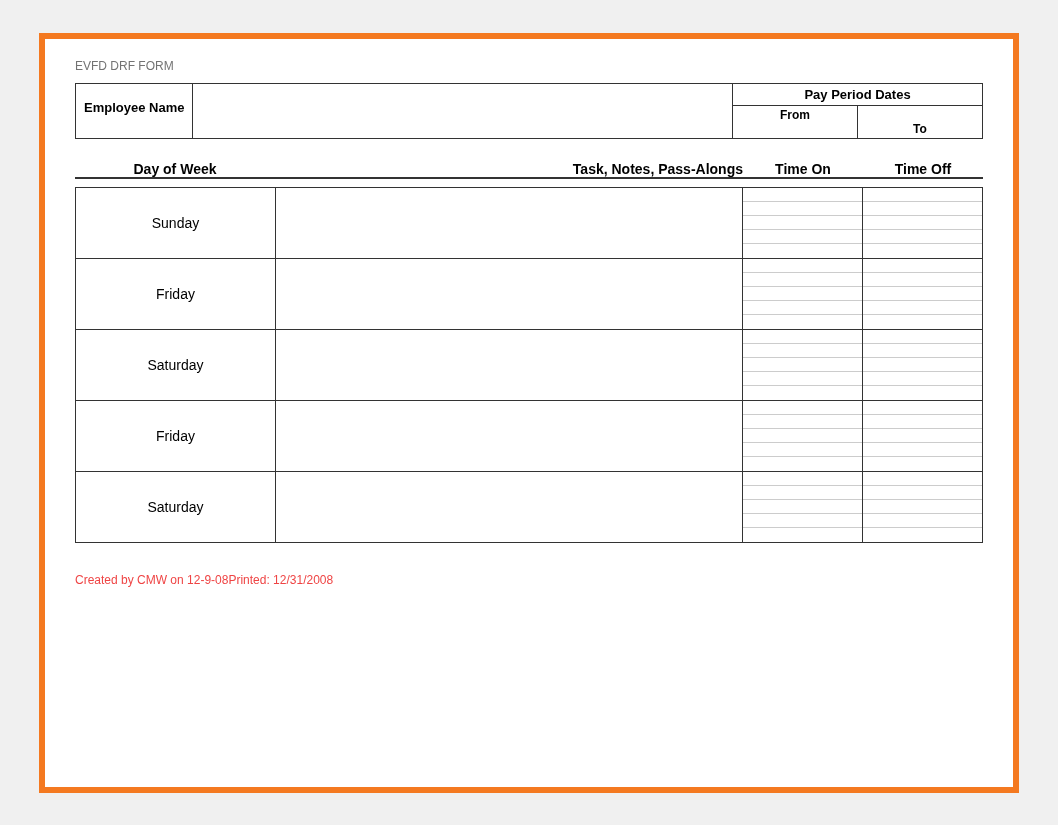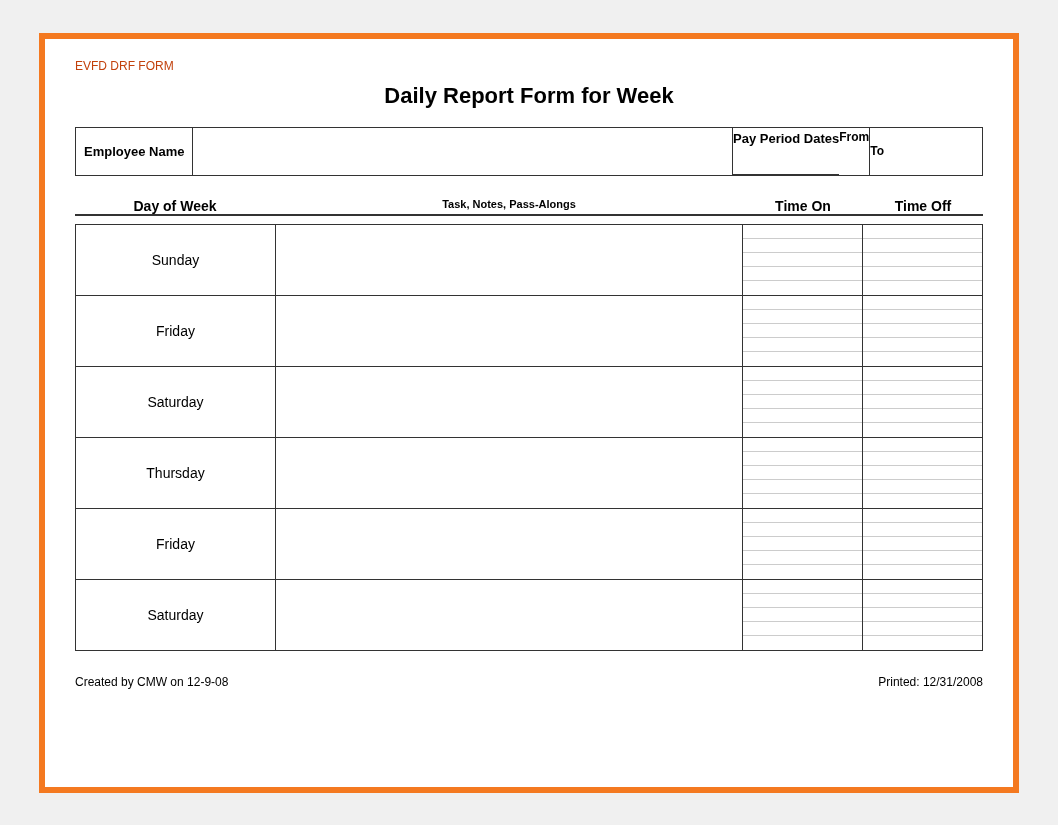--- a/index.html
+++ b/index.html
@@ -15,21 +15,21 @@
       border: 6px solid #f47920;
       background: white;
       width: 980px;
       min-height: 760px;
       padding: 20px 30px 20px 30px;
       position: relative;
     }
     .form-label-top {
       font-size: 12px;
       font-weight: normal;
-      color: #c2410c;
+      color: #737373;
       margin-bottom: 10px;
     }
     .form-title {
       text-align: center;
       font-size: 22px;
       font-weight: bold;
       margin: 10px 0 18px 0;
       color: #000;
     }
     .header-section {
@@ -52,22 +52,23 @@
     .field-input {
       border: 1.5px solid #333;
       border-left: none;
       flex: 1;
       min-height: 26px;
     }
     .pay-period-box {
       border: 1.5px solid #333;
       border-left: none;
       display: flex;
-      flex-direction: row;
+      flex-direction: column;
       min-width: 250px;
+      justify-content: space-between;
     }
     .pay-period-title {
       text-align: center;
       font-weight: bold;
       font-size: 13px;
       border-bottom: 1.5px solid #333;
       padding: 3px 0;
     }
     .pay-period-cols {
       display: flex;
@@ -122,23 +123,23 @@
       padding-bottom: 0;
     }
     .col-day {
       width: 200px;
       text-align: center;
       font-weight: bold;
       font-size: 14px;
     }
     .col-task {
       flex: 1;
-      text-align: center;
-      font-weight: bold;
-      font-size: 11px;
+      text-align: right;
+      font-weight: bold;
+      font-size: 14px;
     }
     .col-timeon {
       width: 120px;
       text-align: center;
       font-weight: bold;
       font-size: 14px;
     }
     .col-timeoff {
       width: 120px;
       text-align: center;
@@ -184,34 +185,32 @@
       min-height: 14px;
     }
     .sub-row:last-child {
       border-bottom: none;
     }
     .day-row {
       height: 70px;
     }
     .footer {
       display: flex;
-      justify-content: space-between;
-      margin-top: 24px;
+      margin-top: 30px;
       font-size: 12px;
-      color: #000000;
+      color: #ef4444;
     }
   </style>
 </head>
 <body>
 
 <div class="outer-border">
 
   <div class="form-label-top">EVFD DRF FORM</div>
 
-  <div class="form-title">Daily Report Form for Week</div>
 
   <div class="header-section">
 
     <div class="header-row">
       <div class="field-label">Employee Name</div>
       <div class="field-input"></div>
       <div class="pay-period-box">
         <div class="pay-period-title">Pay Period Dates</div>
         <div class="pay-period-cols">
           <div class="pay-period-col">From</div>
@@ -298,44 +297,20 @@
               <div class="sub-row"></div>
               <div class="sub-row"></div>
               <div class="sub-row"></div>
               <div class="sub-row"></div>
               <div class="sub-row"></div>
             </div>
           </td>
         </tr>
         <tr class="day-row">
           <td class="day-name-cell">
-            <div class="day-name-text">Thursday</div>
-          </td>
-          <td class="task-cell"></td>
-          <td class="time-cell" style="padding: 0px;">
-            <div class="sub-rows">
-              <div class="sub-row"></div>
-              <div class="sub-row"></div>
-              <div class="sub-row"></div>
-              <div class="sub-row"></div>
-              <div class="sub-row"></div>
-            </div>
-          </td>
-          <td class="time-cell" style="padding: 0px;">
-            <div class="sub-rows">
-              <div class="sub-row"></div>
-              <div class="sub-row"></div>
-              <div class="sub-row"></div>
-              <div class="sub-row"></div>
-              <div class="sub-row"></div>
-            </div>
-          </td>
-        </tr>
-        <tr class="day-row">
-          <td class="day-name-cell">
             <div class="day-name-text">Friday</div>
           </td>
           <td class="task-cell"></td>
           <td class="time-cell" style="padding: 0px;">
             <div class="sub-rows">
               <div class="sub-row"></div>
               <div class="sub-row"></div>
               <div class="sub-row"></div>
               <div class="sub-row"></div>
               <div class="sub-row"></div>

